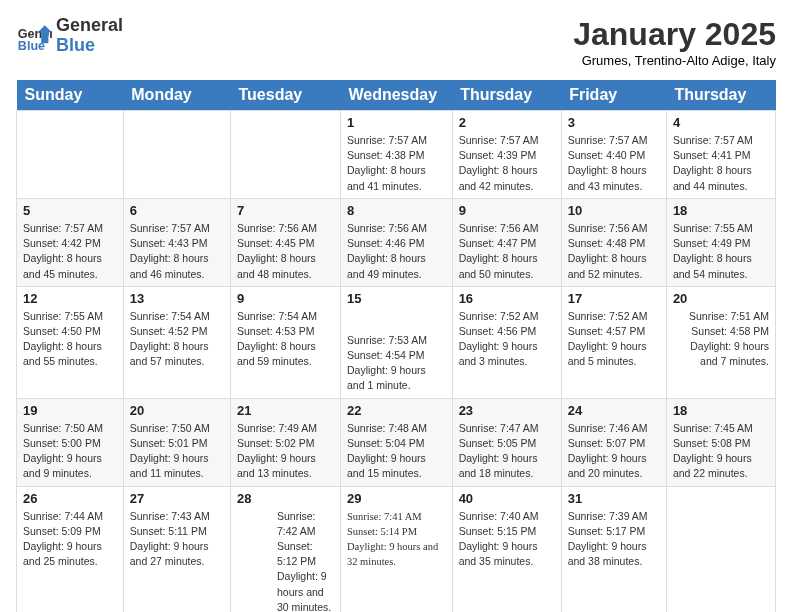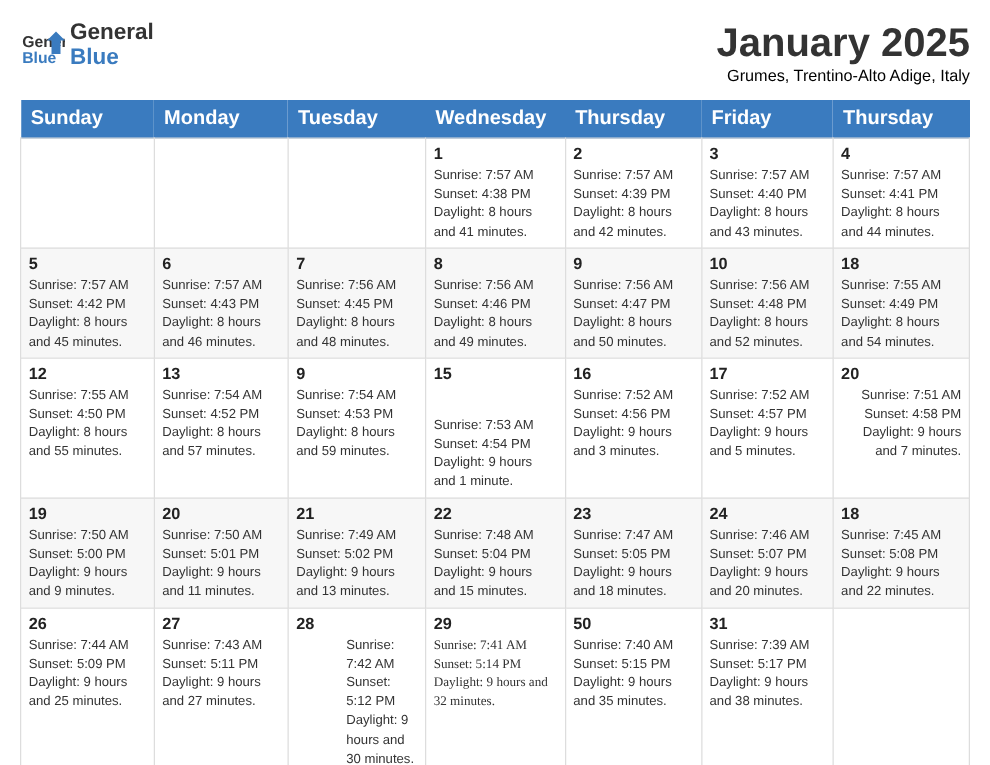--- a/index.html
+++ b/index.html
@@ -300,21 +300,21 @@
 Sunset: 5:12 PM
 Daylight: 9 hours and 30 minutes.</div>
         </td>
         <td>
           <div class="day-number">29</div>
           <div class="day-info" style="white-space: pre-line; font-family: Liberation Serif, serif;">Sunrise: 7:41 AM
 Sunset: 5:14 PM
 Daylight: 9 hours and 32 minutes.</div>
         </td>
         <td>
-          <div class="day-number">50</div>
+          <div class="day-number">40</div>
           <div class="day-info" style="white-space: pre-line;">Sunrise: 7:40 AM
 Sunset: 5:15 PM
 Daylight: 9 hours and 35 minutes.</div>
         </td>
         <td>
           <div class="day-number">31</div>
           <div class="day-info" style="white-space: pre-line;">Sunrise: 7:39 AM
 Sunset: 5:17 PM
 Daylight: 9 hours and 38 minutes.</div>
         </td>

